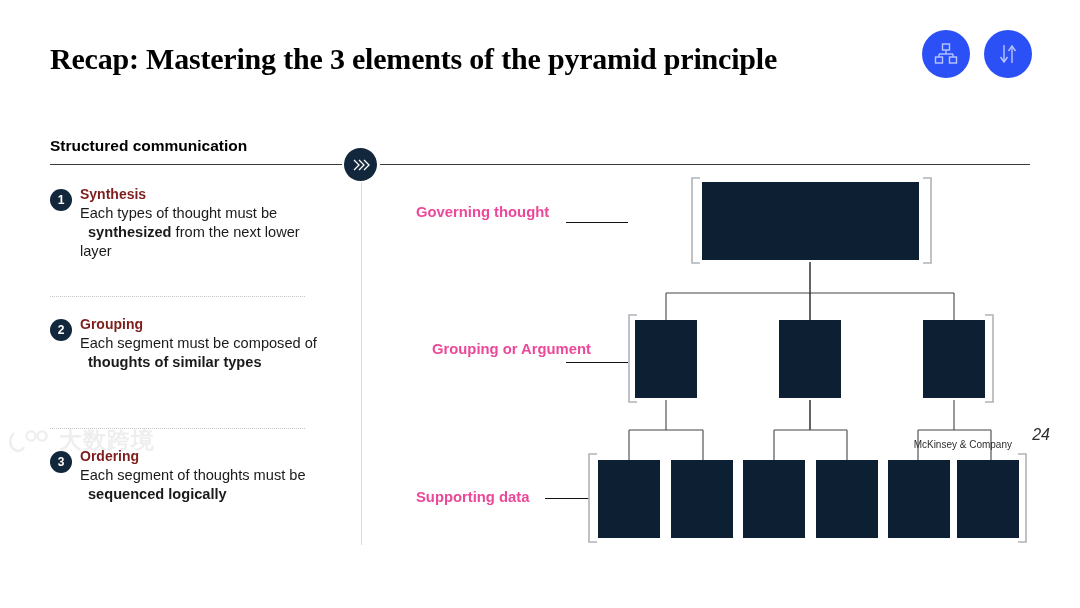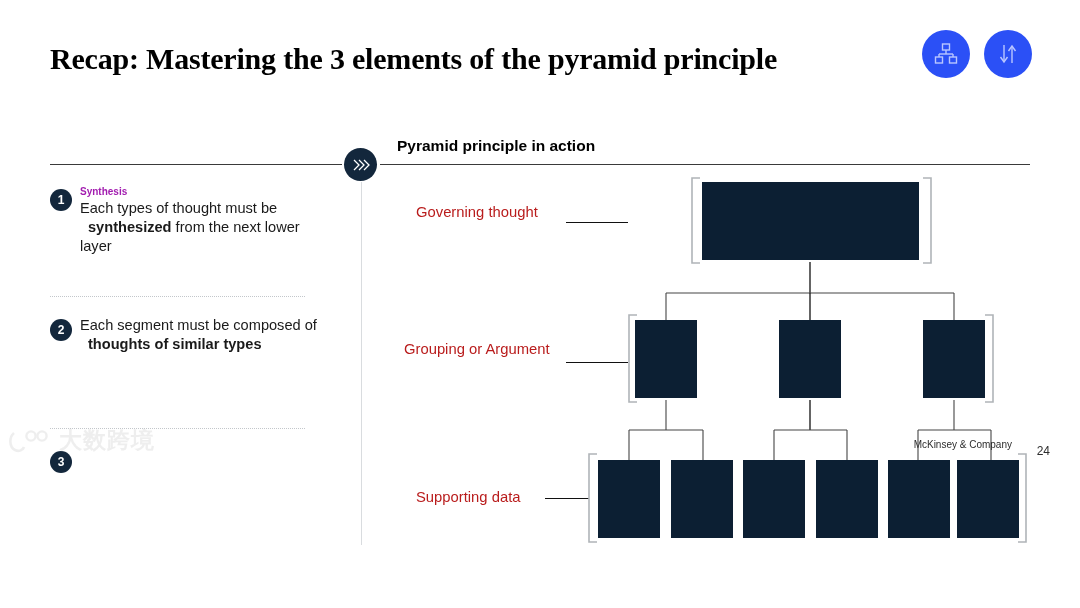--- a/index.html
+++ b/index.html
@@ -66,57 +66,57 @@
   #item-3 { top: 448px; }
 
   .num-circle {
     position: absolute; left: 0; top: 3px;
     width: 22px; height: 22px; border-radius: 50%;
     background: #13273c; color: #fff;
     font-size: 12px; font-weight: bold;
     display: flex; align-items: center; justify-content: center;
   }
   .item-body { margin-left: 30px; }
-  .item-title { font-size: 10px; font-weight: bold; color: #a21caf; line-height: 1.25; }
+  .item-title { font-size: 14px; font-weight: bold; color: #7f1d1d; line-height: 1.25; }
   .item-text  { font-size: 14.6px; color: #1a1a1a; line-height: 1.32; }
   .item-text b { font-weight: bold; margin-left: 8px; }
 
   .dotted-sep {
     position: absolute; left: 50px; width: 255px; height: 0;
     border-top: 1px dotted #c3c7cb;
   }
   #sep-1 { top: 296px; }
   #sep-2 { top: 428px; }
 
   
   .diag-label {
     position: absolute;
-    font-size: 14.8px; font-weight: normal; color: #b91c1c;
+    font-size: 14.8px; font-weight: bold; color: #ec4899;
     line-height: 1.28;
   }
   #lbl-gov  { left: 416px; top: 203px; }
-  #lbl-grp  { left: 404px; top: 340px; }
+  #lbl-grp  { left: 432px; top: 340px; }
   #lbl-sup  { left: 416px; top: 488px; }
 
   .lead-line { position: absolute; height: 1px; background: #111; }
   #lead-1 { left: 566px; top: 222px; width: 62px; }
   #lead-2 { left: 566px; top: 362px; width: 62px; }
   #lead-3 { left: 545px; top: 498px; width: 44px; }
 
   
   .diagram { position: absolute; left: 0; top: 0; width: 1080px; height: 608px; pointer-events: none; }
 
   
   .footer-brand {
     position: absolute; right: 68px; bottom: 14px;
     font-size: 10px; color: #2d2d2d; white-space: nowrap;
   }
   .footer-page {
-    position: absolute; right: 30px; bottom: 6px;
-    font-size: 12px; color: #2d2d2d;
+    position: absolute; right: 30px; bottom: 20px;
+    font-size: 16px; color: #2d2d2d; font-style: italic;
   }
 
   
   .watermark {
     position: absolute; left: 8px; bottom: 8px;
     display: flex; align-items: center; gap: 7px;
     opacity: 0.30;
   }
   .wm-text {
     font-size: 23px; font-weight: bold; color: #c9c9c9;
@@ -146,21 +146,21 @@
     <div class="hdr-icon">
       <svg width="26" height="26" viewBox="0 0 26 26">
         <line x1="9" y1="4" x2="9" y2="20" stroke="#b9c6ff" stroke-width="1.4"></line>
         <polyline points="5.5,16 9,21 12.5,16" fill="none" stroke="#b9c6ff" stroke-width="1.4"></polyline>
         <line x1="17" y1="22" x2="17" y2="6" stroke="#b9c6ff" stroke-width="1.4"></line>
         <polyline points="13.5,10 17,5 20.5,10" fill="none" stroke="#b9c6ff" stroke-width="1.4"></polyline>
       </svg>
     </div>
   </div>
 
-  <div class="col-head" id="head-right">Pyramid principle in action</div>
+  <div class="col-head" id="head-left">Structured communication</div>
   <div class="head-rule" id="rule-left"></div>
   <div class="head-rule" id="rule-right"></div>
 
   <div class="chev-badge">
     <svg width="20" height="16" viewBox="0 0 20 16">
       <polyline points="3,3 8,8 3,13" fill="none" stroke="#ffffff" stroke-width="1.3"></polyline>
       <polyline points="8,3 13,8 8,13" fill="none" stroke="#ffffff" stroke-width="1.3"></polyline>
       <polyline points="13,3 18,8 13,13" fill="none" stroke="#ffffff" stroke-width="1.3"></polyline>
     </svg>
   </div>
@@ -173,28 +173,33 @@
       <div class="item-title">Synthesis</div>
       <div class="item-text"><span>Each types of thought must be </span><b>synthesized</b><span> from the next lower layer</span></div>
     </div>
   </div>
 
   <div class="dotted-sep" id="sep-1"></div>
 
   <div class="item" id="item-2">
     <div class="num-circle">2</div>
     <div class="item-body">
+      <div class="item-title">Grouping</div>
       <div class="item-text"><span>Each segment must be composed of </span><b>thoughts of similar types</b></div>
     </div>
   </div>
 
   <div class="dotted-sep" id="sep-2"></div>
 
   <div class="item" id="item-3">
     <div class="num-circle">3</div>
+    <div class="item-body">
+      <div class="item-title">Ordering</div>
+      <div class="item-text"><span>Each segment of thoughts must be </span><b>sequenced logically</b></div>
+    </div>
   </div>
 
   <div class="diag-label" id="lbl-gov">Governing thought</div>
   <div class="diag-label" id="lbl-grp">Grouping or Argument</div>
   <div class="diag-label" id="lbl-sup">Supporting data</div>
 
   <div class="lead-line" id="lead-1"></div>
   <div class="lead-line" id="lead-2"></div>
   <div class="lead-line" id="lead-3"></div>
 

